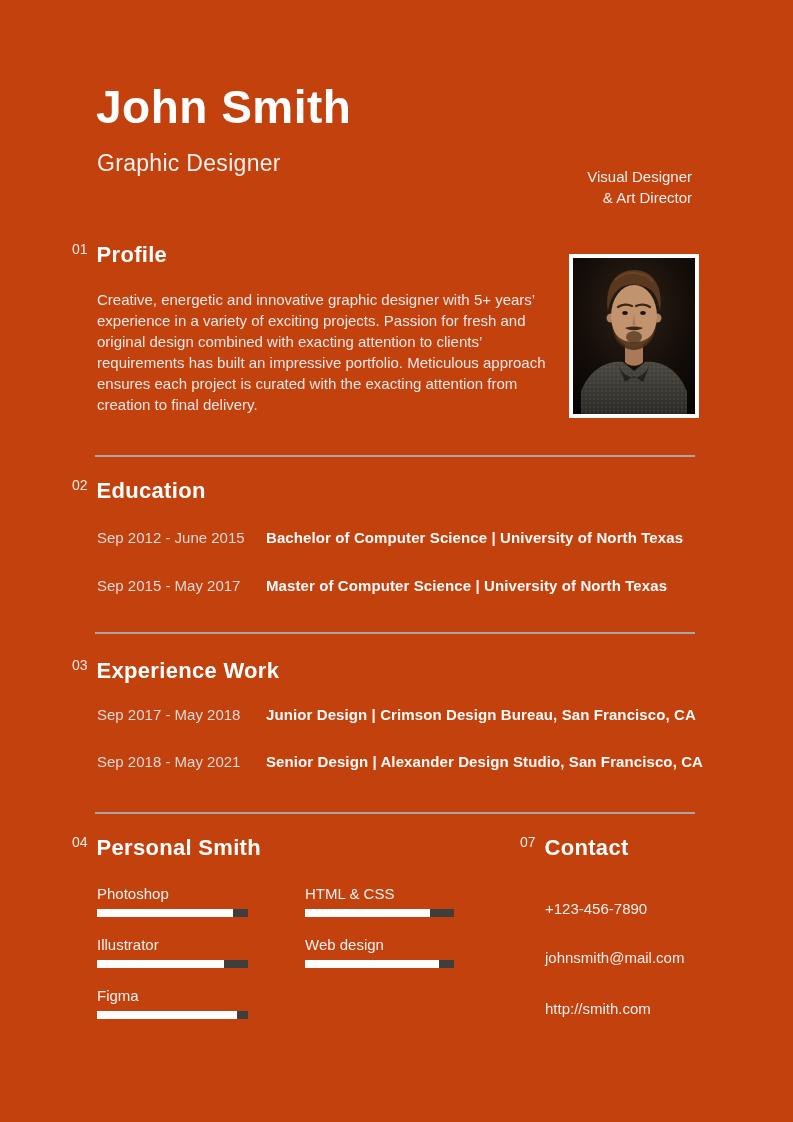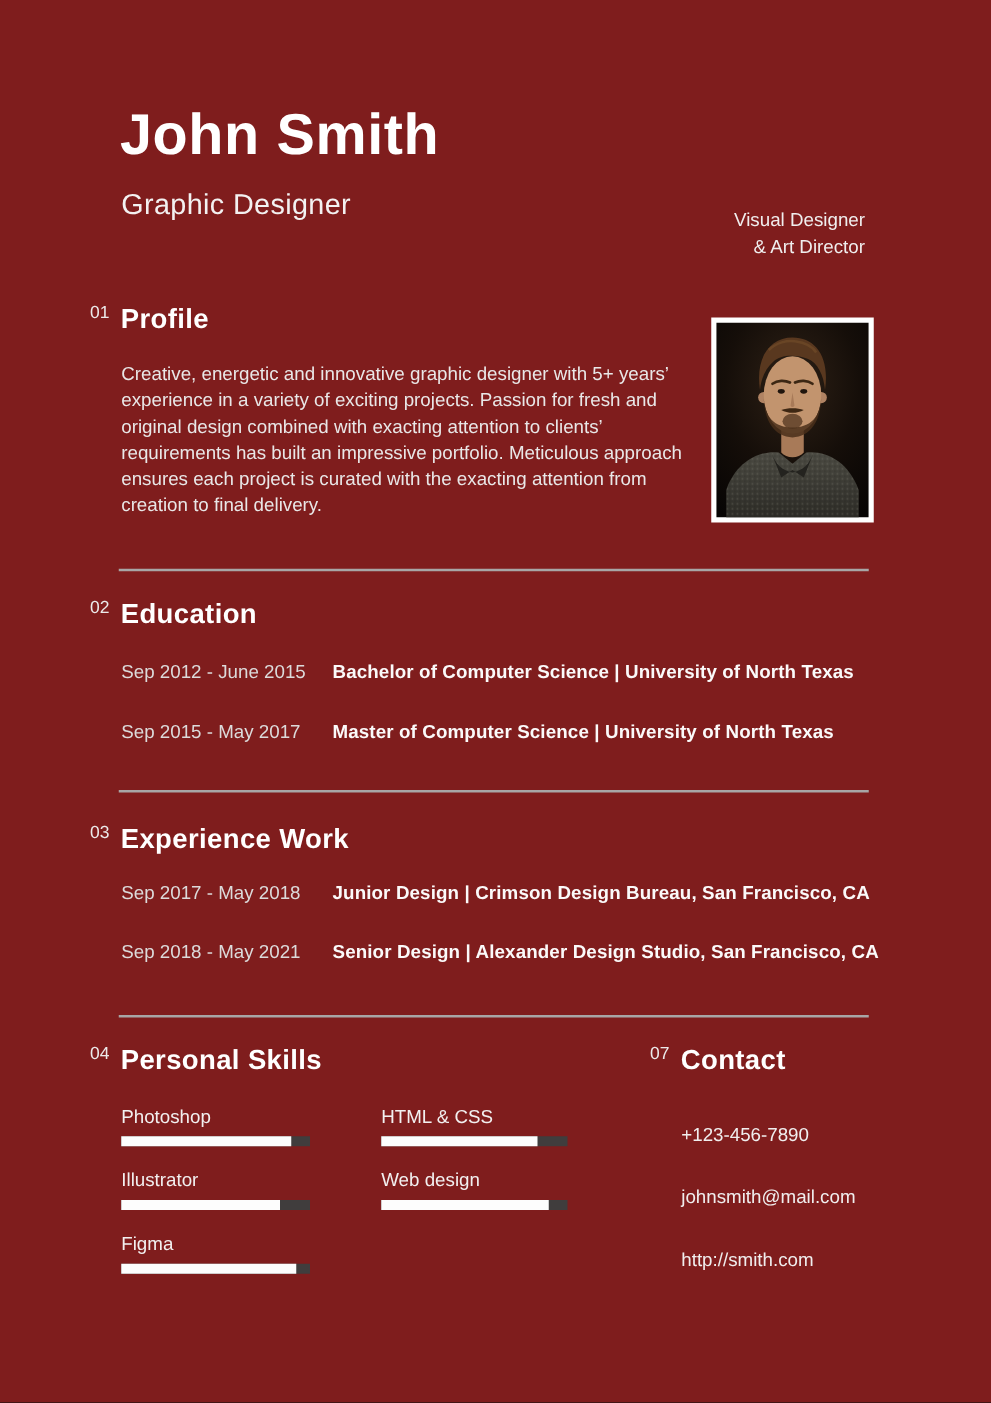--- a/index.html
+++ b/index.html
@@ -2,21 +2,21 @@
 <html><head>
 <meta charset="utf-8">
 <style>
   * { margin: 0; padding: 0; box-sizing: border-box; }
   html, body { background: #141313; }
   .page {
     position: relative;
     width: 793px;
     height: 1122px;
     margin: 0 auto;
-    background: #7f1d1d;
+    background: #c2410c;
     font-family: "Liberation Sans", sans-serif;
     color: #ffffff;
     overflow: hidden;
   }
   .name {
     position: absolute; left: 96px; top: 80px;
     font-size: 46px; font-weight: 700; letter-spacing: 0.5px;
     color: #ffffff; line-height: 54px;
   }
   .subtitle {
@@ -157,21 +157,21 @@
     <span class="row-desc">Junior Design | Crimson Design Bureau, San Francisco, CA</span>
   </div>
   <div class="row" style="top:752px;">
     <span class="row-date">Sep 2018 - May 2021</span>
     <span class="row-desc">Senior Design | Alexander Design Studio, San Francisco, CA</span>
   </div>
 
   <div class="divider d3"></div>
 
   <div class="sec-head" style="left:72px; top:835px;">
-    <span class="sec-num">04</span><span class="sec-title">Personal Skills</span>
+    <span class="sec-num">04</span><span class="sec-title">Personal Smith</span>
   </div>
 
   <div class="skill" style="left:97px; top:936px; width:151px;">
     <div class="skill-label">Illustrator</div>
     <div class="skill-bar">
         <div class="skill-fill" style="width: 84%;"></div>
       </div>
   </div>
   <div class="skill" style="left:97px; top:885px; width:151px;">
     <div class="skill-label">Photoshop</div>

